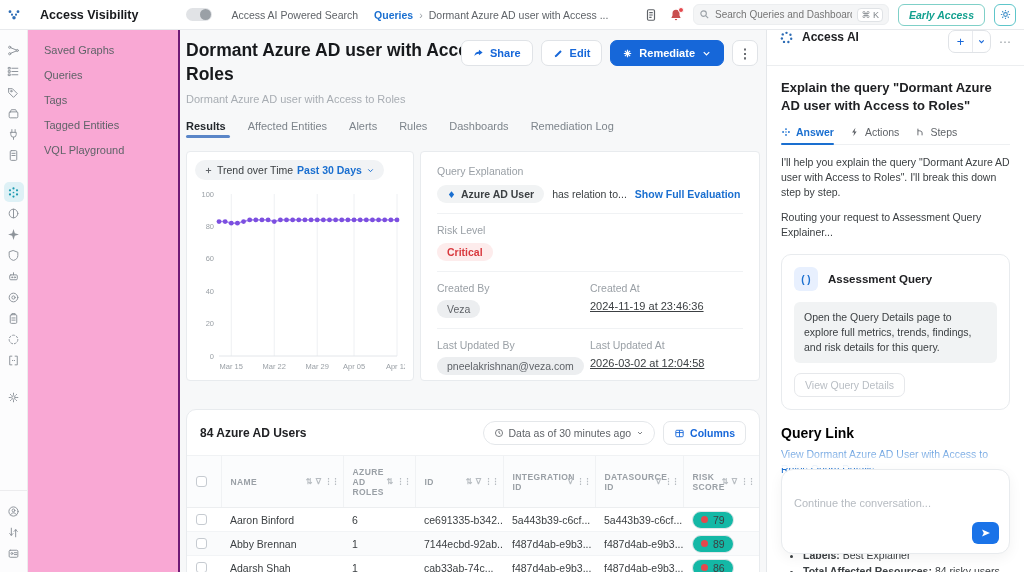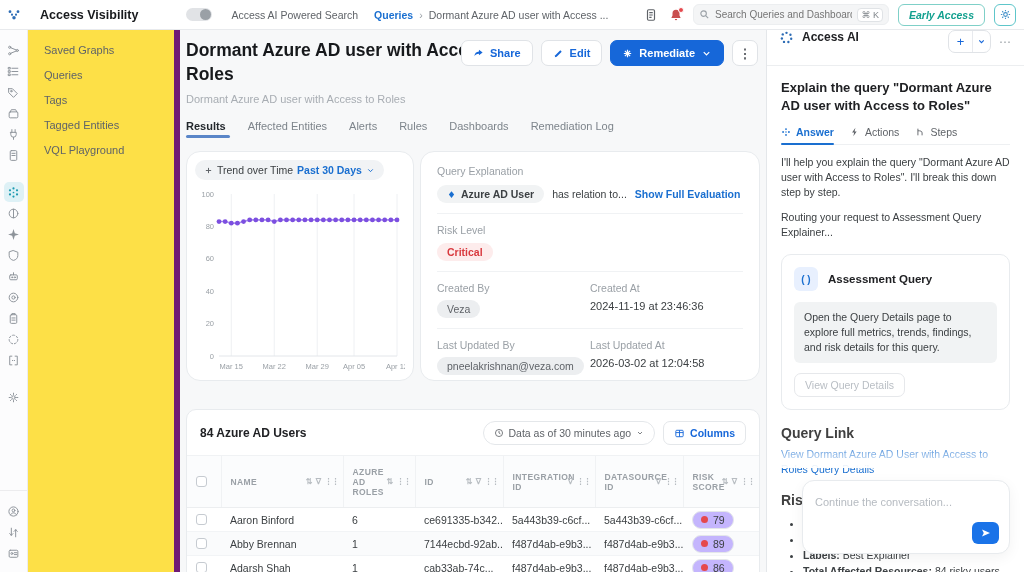--- a/index.html
+++ b/index.html
@@ -41,41 +41,41 @@
   .ric { width:20px; height:20px; display:flex; align-items:center; justify-content:center; margin-bottom:1px; cursor:pointer; border-radius:5px; }
   .ric svg { width:13px; height:13px; fill:none; stroke:#8d939a; stroke-width:1.8; stroke-linecap:round; stroke-linejoin:round; }
   .ric.fill svg { fill:#8d939a; stroke:none; }
   .ric.active { background:#def1f6; }
   .ric.active svg { fill:#1c9ab0; stroke:none; }
   .rail .gap { height:16px; }
   .rail .spacer { flex:1; }
   .rail-bottom { border-top:1px solid #ececee; padding-top:10px; width:100%; display:flex; flex-direction:column; align-items:center; margin-bottom:8px; }
 
   
-  .sidebar { width:152px; flex:0 0 152px; background:#fde047; border-right:6px solid #701a75; padding:14px 0 0 16px; }
+  .sidebar { width:152px; flex:0 0 152px; background:#f9a8d4; border-right:2px solid #701a75; padding:14px 0 0 16px; }
   .side-item { font-size:11px; color:#5f6368; margin-bottom:13px; cursor:pointer; }
 
   
   .main { flex:1; background:#f7f8f9; padding:8px 6px 0 6px; position:relative; overflow:hidden; min-width:0; }
   .mhead { position:relative; }
   .page-title { font-size:17.5px; line-height:24px; font-weight:bold; color:#17191c; max-width:360px; }
   .actions { position:absolute; top:2px; right:2px; display:flex; gap:8px; }
   .btn { height:26px; display:flex; align-items:center; gap:6px; border-radius:7px; font-size:11px; font-weight:bold;
     padding:0 11px; cursor:pointer; border:1px solid #e0e3e7; background:#fff; color:#1667d9; font-family:"Liberation Sans",sans-serif; }
   .btn svg { width:11px; height:11px; }
   .btn.primary { background:#1667d9; border-color:#1667d9; color:#fff; }
   .btn.kebab { width:26px; padding:0; justify-content:center; color:#5f6368; font-weight:bold; font-size:13px; }
   .subtitle { font-size:11px; color:#a8adb3; margin-top:7px; }
   .tabs { display:flex; gap:22px; margin-top:15px; }
   .tab { font-size:11px; color:#7d848b; padding-bottom:6px; cursor:pointer; position:relative; }
   .tab.active { color:#23282d; font-weight:bold; }
   .tab.active::after { content:""; position:absolute; left:0; right:-4px; bottom:0; height:3px; border-radius:2px; background:#5a86c8; }
 
   .cards { display:flex; gap:6px; margin-top:13px; height:230px; }
-  .card { background:#fff; border:1px solid #e8ebee; border-radius:14px; }
+  .card { background:#fff; border:1px solid #e8ebee; border-radius:4px; }
   .chart-card { width:228px; flex:0 0 228px; padding:8px 8px 4px; display:flex; flex-direction:column; }
   .trend-pill { display:inline-flex; align-items:center; gap:4px; background:#f1f3f5; border-radius:14px; padding:4px 9px;
     font-size:10.5px; color:#3c4043; align-self:flex-start; cursor:pointer; }
   .trend-pill svg { width:9px; height:9px; }
   .trend-pill .range { color:#1a6fd0; font-weight:bold; }
   #trend-svg { width:100%; flex:1; margin-top:4px; }
 
   .details-card { flex:1; padding:13px 16px 10px; min-width:0; }
   .lbl { font-size:10.5px; color:#9aa0a6; }
   .qx-row { display:flex; align-items:center; gap:8px; margin-top:8px; }
@@ -83,21 +83,21 @@
     font-size:10.5px; font-weight:bold; color:#3c4043; }
   .entity-pill svg { width:9px; height:9px; }
   .rel-text { font-size:10.5px; color:#3c4043; }
   .link { font-size:10.5px; font-weight:bold; color:#1a6fd0; text-decoration:none; cursor:pointer; }
   .hr { height:1px; background:#f0f2f4; margin:10px 0; }
   .pill { display:inline-block; border-radius:12px; padding:3px 10px; font-size:10.5px; font-weight:bold; }
   .pill.red { background:#fdecec; color:#d93a3f; }
   .pill.gray { background:#eceef0; color:#5f6368; font-weight:normal; }
   .two-col { display:flex; }
   .two-col > div { flex:1; min-width:0; }
-  .val { font-size:11px; color:#3c4043; margin-top:6px; }
+  .val { font-size:11px; color:#3c4043; margin-top:6px;text-decoration:underline; }
 
   
   .table-card { margin-top:28px; border-radius:10px 10px 0 0; height:400px; overflow:hidden; padding-top:11px; }
   .tband { display:flex; align-items:center; padding:0 13px; }
   .ttitle { font-size:12px; font-weight:bold; color:#202124; }
   .tband-right { margin-left:auto; display:flex; gap:8px; }
   .fresh { height:24px; display:flex; align-items:center; gap:5px; border:1px solid #e4e7ea; border-radius:13px; background:#fff;
     padding:0 10px; font-size:10.5px; color:#5f6368; cursor:pointer; }
   .fresh svg { width:10px; height:10px; }
   .colbtn { height:24px; display:flex; align-items:center; gap:5px; border:1px solid #e4e7ea; border-radius:7px; background:#fff;
@@ -107,21 +107,21 @@
   th { height:52px; background:#fbfcfd; border-top:1px solid #f0f2f4; border-bottom:1px solid #eceef0; border-left:1px solid #f0f2f4;
     font-size:8.5px; font-weight:bold; color:#9aa0a6; text-align:left; letter-spacing:.4px; padding:0 4px 0 9px; }
   th:first-child { border-left:0; }
   .thx { display:flex; align-items:center; gap:3px; }
   .thx .t { flex:1; min-width:0; }
   .hico { font-size:8px; color:#b7bcc1; line-height:1; cursor:pointer; }
   .grip { letter-spacing:-1px; }
   td { height:24px; font-size:10.5px; color:#3c4043; border-bottom:1px solid #f2f4f6; padding:0 4px 0 9px; white-space:nowrap; overflow:hidden; }
   tr.alt td { background:#fafbfc; }
   .cb { width:11px; height:11px; border:1px solid #c6cbd1; border-radius:3px; background:#fff; cursor:pointer; }
-  .risk-pill { display:inline-flex; align-items:center; gap:5px; border:1px solid #e4e7ea; border-radius:11px; padding:2px 8px; background:#c4b5fd; }
+  .risk-pill { display:inline-flex; align-items:center; gap:5px; border:1px solid #e4e7ea; border-radius:11px; padding:2px 8px; background:#14b8a6; }
   .risk-pill .dot { width:7px; height:7px; border-radius:50%; background:#e5484d; }
   .risk-pill .num { font-size:10.5px; color:#3c4043; }
 
   
   .ai-panel { width:258px; flex:0 0 258px; background:#fff; border-left:1px solid #e4e7ea; position:relative; overflow:hidden; }
   .ai-head { height:36px; display:flex; align-items:flex-start; padding:0 12px; border-bottom:1px solid #eceef0; }
   .ai-head svg.logo-ai { width:15px; height:15px; }
   .ai-title { font-size:12px; font-weight:bold; margin-left:8px; }
   .ai-head-right { margin-left:auto; display:flex; align-items:center; gap:8px; }
   .splitbtn { display:flex; border:1px solid #e0e3e7; border-radius:7px; height:23px; overflow:hidden; }
@@ -139,27 +139,27 @@
   .ai-tab.active::after { content:""; position:absolute; left:0; right:0; bottom:-1px; height:2px; background:#1a6fd0; border-radius:2px; }
   .ai-p { font-size:10.5px; line-height:15px; color:#3c4043; margin-top:10px; }
   .aq-card { border:1px solid #e8ebee; border-radius:10px; padding:12px; margin-top:14px; }
   .aq-head { display:flex; align-items:center; gap:10px; }
   .braces { width:24px; height:24px; border-radius:6px; background:#e8f0fe; color:#1a6fd0; font-weight:bold; font-size:10px;
     display:flex; align-items:center; justify-content:center; }
   .aq-title { font-size:11.5px; font-weight:bold; color:#202124; }
   .aq-info { margin-top:11px; background:#f1f3f4; border-radius:6px; padding:8px 10px; font-size:10.5px; line-height:15px; color:#3c4043; }
   .aq-btn { margin-top:10px; border:1px solid #e6e8eb; border-radius:7px; background:#fff; color:#b9bec4; font-size:10.5px;
     padding:5px 10px; cursor:default; font-family:"Liberation Sans",sans-serif; }
-  .ai-h2 { font-size:14px; font-weight:bold; color:#404040; margin-top:15px; }
+  .ai-h2 { font-size:14px; font-weight:bold; color:#000000; margin-top:15px; }
   .ai-link { display:block; font-size:10.5px; line-height:15px; color:#1a6fd0; text-decoration:none; margin-top:6px; cursor:pointer; }
   .ai-ul { margin:7px 0 0 22px; }
   .ai-ul li { font-size:10.5px; line-height:16px; color:#3c4043; }
   .ai-ul b::after { content:": "; }
-  .composer { position:absolute; left:14px; right:14px; bottom:18px; height:74px; background:#fff; border:1px solid #e8ebee;
-    border-radius:12px; box-shadow:0 4px 14px rgba(0,0,0,.05); padding:11px 12px;margin-left:21px; }
+  .composer { position:absolute; left:14px; right:14px; bottom:18px; height:85px; background:#fff; border:1px solid #e8ebee;
+    border-radius:12px; box-shadow:0 4px 14px rgba(0,0,0,.05); padding:23px 12px; }
   .composer input { border:0; outline:0; width:100%; font-size:11px; color:#3c4043; font-family:"Liberation Sans",sans-serif; }
   .composer input::placeholder { color:#b6bbc1; }
   .send { position:absolute; right:10px; bottom:9px; width:27px; height:22px; border-radius:6px; background:#1a73e8; border:0;
     display:flex; align-items:center; justify-content:center; cursor:pointer; }
   .send svg { width:12px; height:12px; fill:#fff; }
   .fade-over { position:absolute; left:0; right:0; bottom:104px; height:26px;
     background:linear-gradient(rgba(255,255,255,0), #fff); pointer-events:none; }
 </style>
 </head>
 <body>

